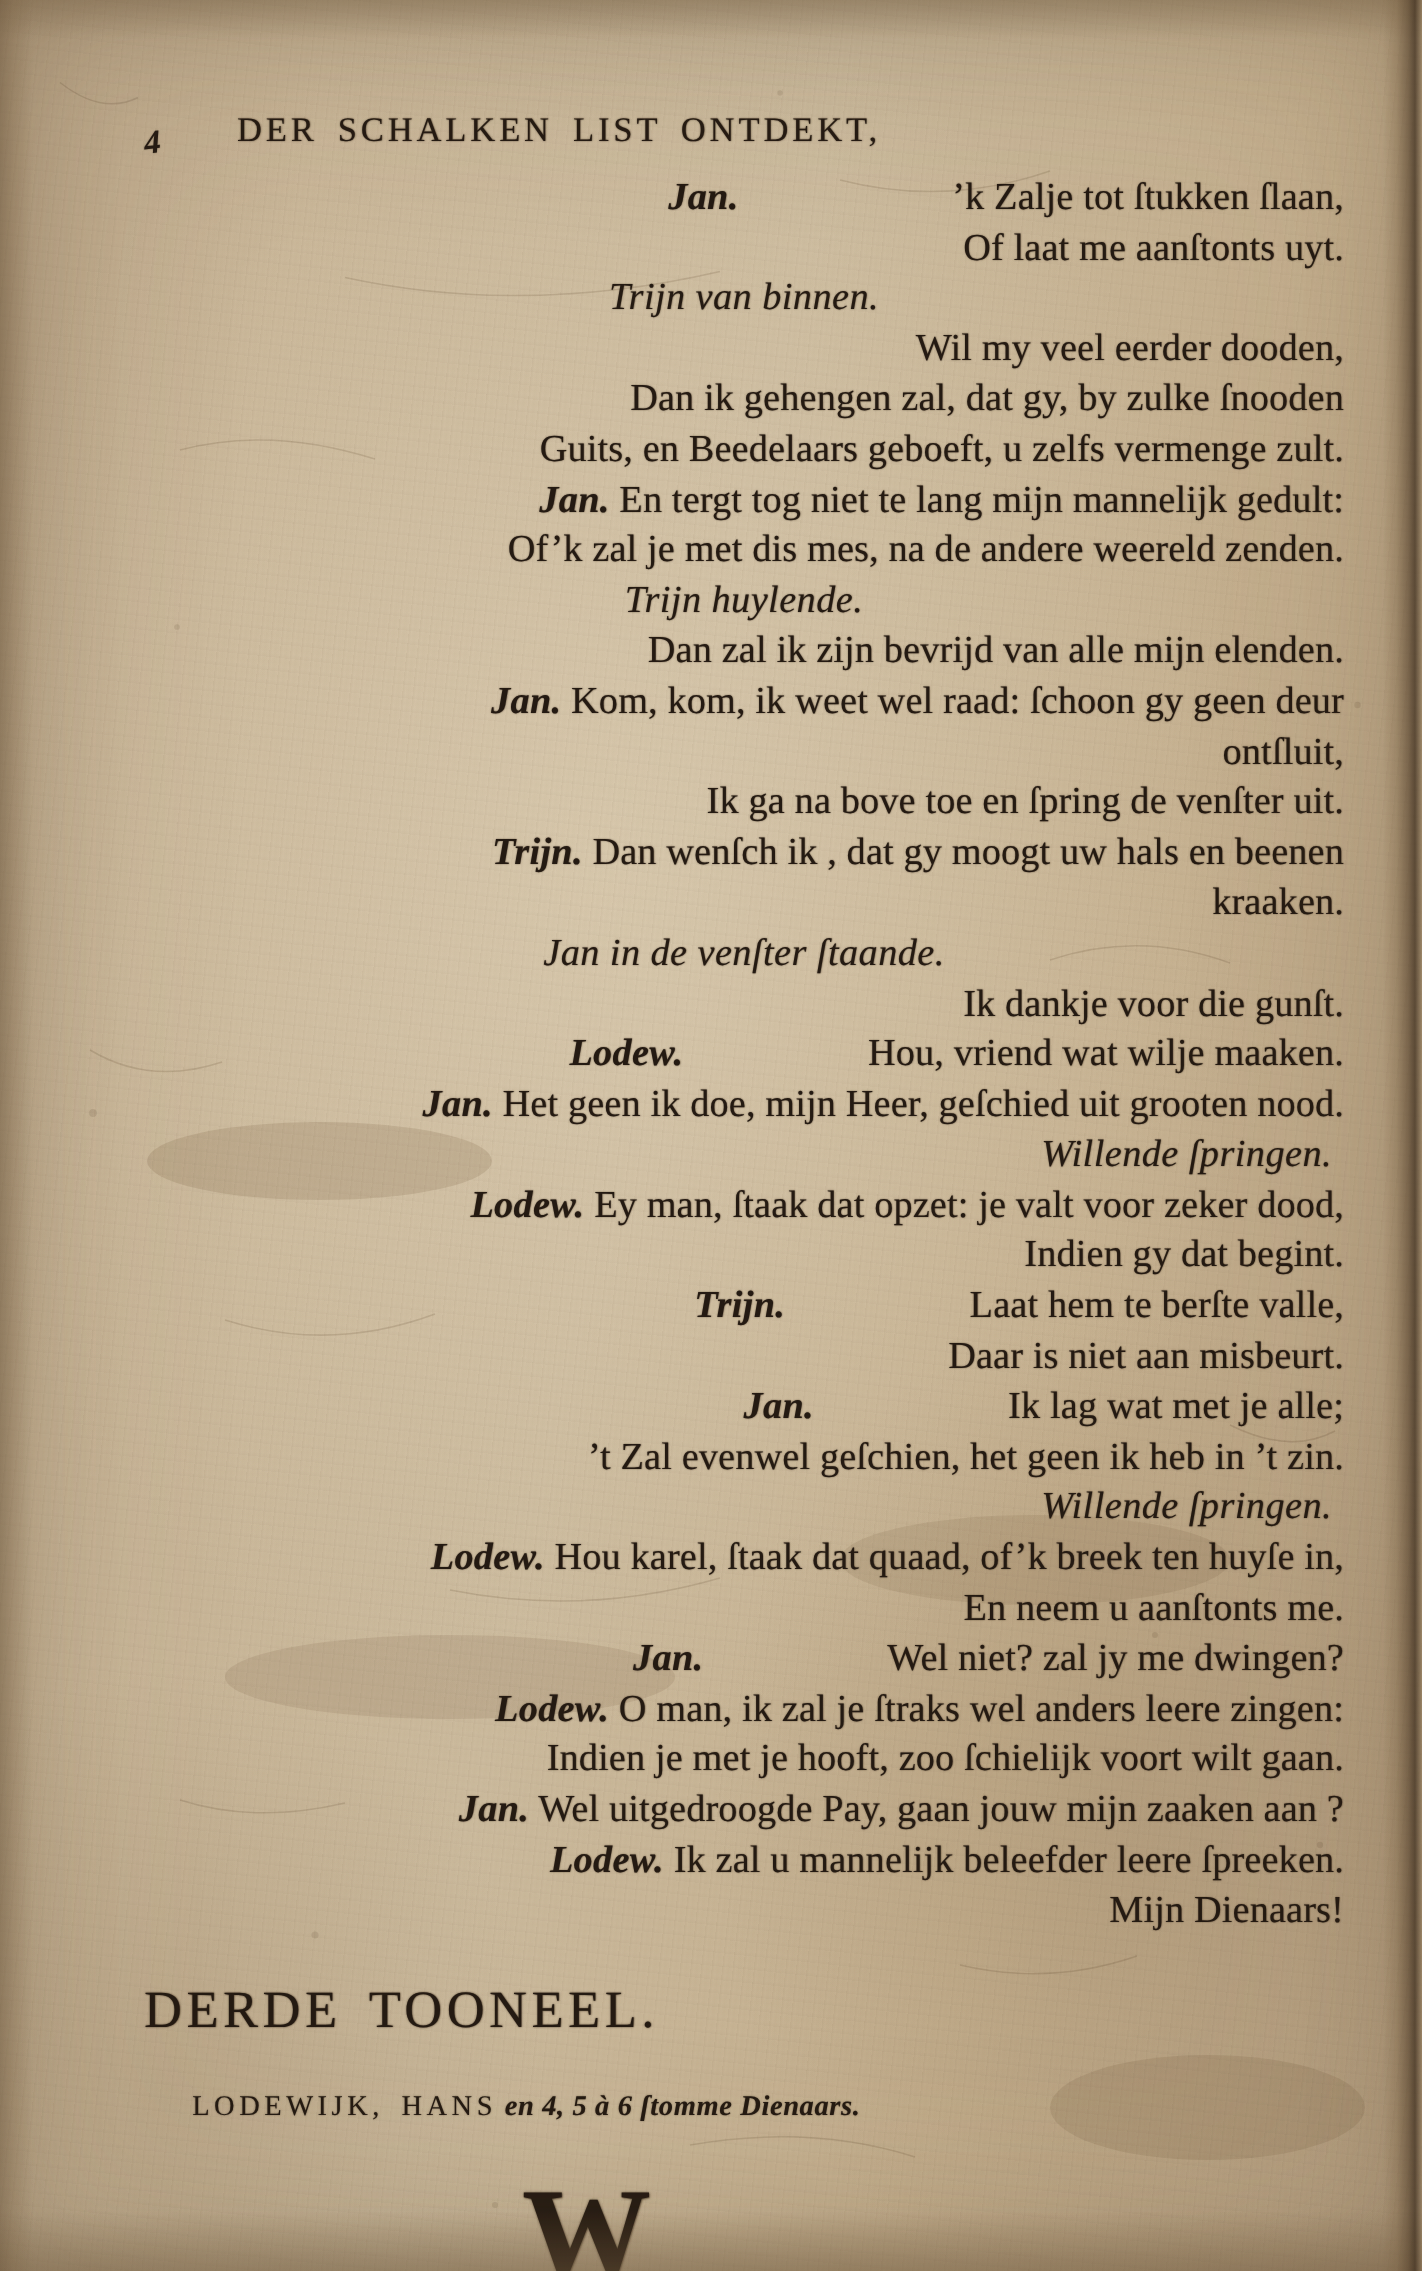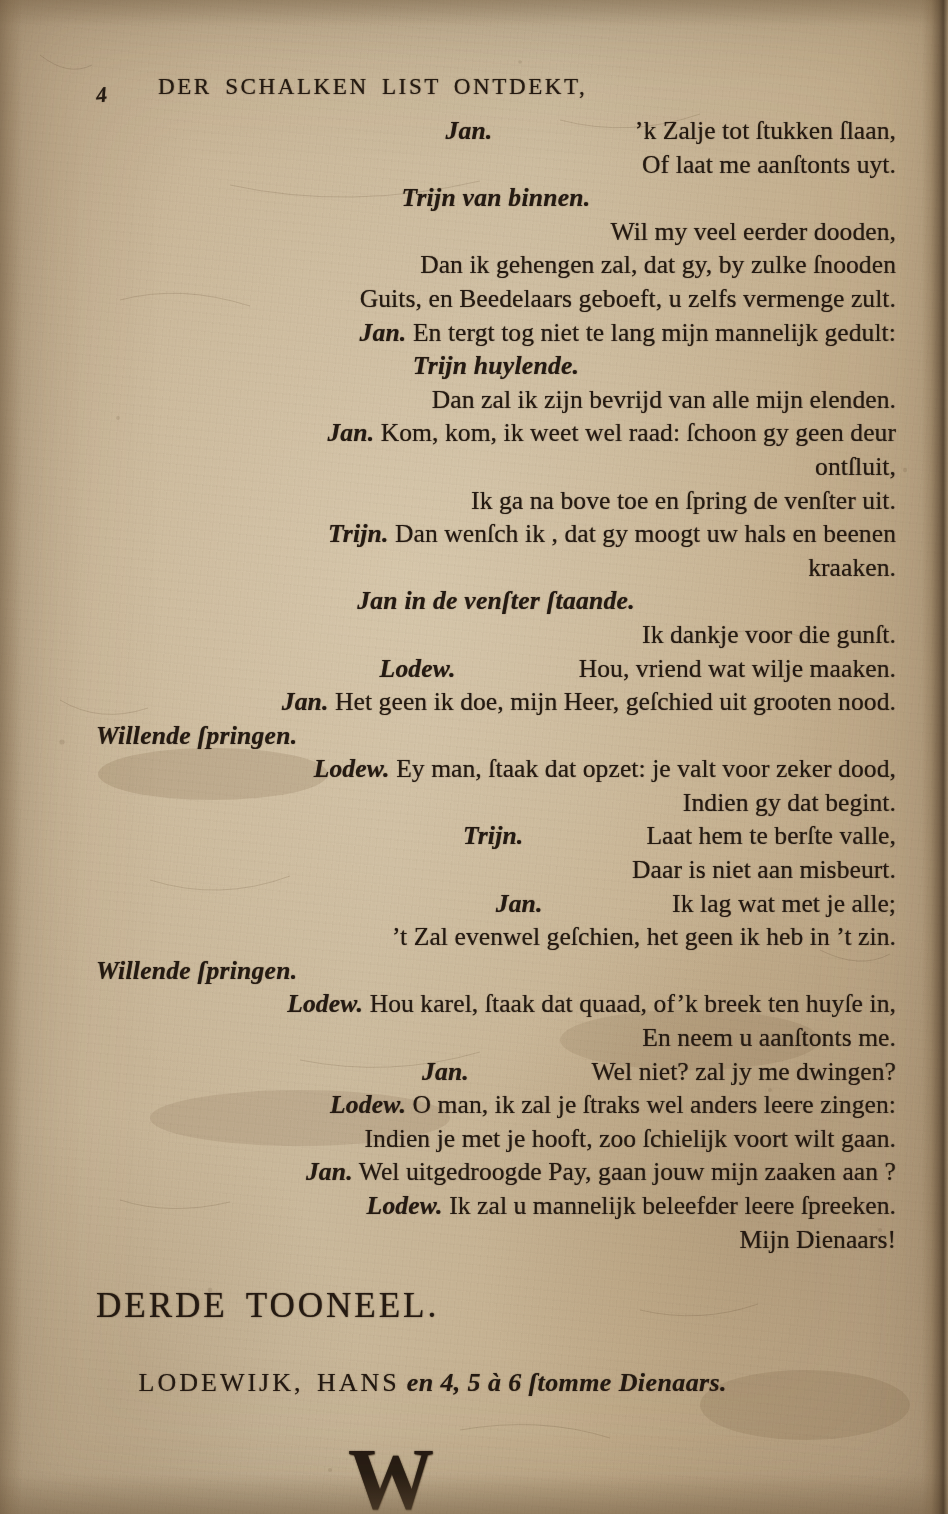--- a/index.html
+++ b/index.html
@@ -126,43 +126,43 @@
     text-shadow: 0 0 1.2px rgba(40,28,16,.6), .4px .3px .8px rgba(70,50,30,.35);
   }
 
   .spk {
     font-style: italic;
     font-weight: 700;
     letter-spacing: .2px;
   }
   .stage {
     font-style: italic;
-    font-weight: 700;
+    font-weight: 400;
     letter-spacing: .3px;
   }
 
   .ind-0  { padding-left: 0; }
   .ind-1  { padding-left: 36px; }
   .ind-2  { padding-left: 104px; }
 
   .center { text-align: center; padding-left: 0; white-space: normal; }
-  .right  { text-align: left;  padding-left: 0; white-space: normal; padding-right: 8px;}
+  .right  { text-align: right;  padding-left: 0; white-space: normal; padding-right: 8px;}
 
   .scene-head {
     text-align: left;
     font-size: 35px;
     letter-spacing: 3px;
     word-spacing: 7px;
     margin-top: 30px;
     margin-bottom: 12px;
     white-space: pre;
     text-shadow: 0 0 1.3px rgba(40,28,16,.65), .5px .4px .9px rgba(70,50,30,.4);
   }
   .cast {
-    font-size: 26px;
+    font-size: 19px;
     letter-spacing: .6px;
     white-space: pre;
     margin-bottom: 20px;
     text-shadow: 0 0 1.2px rgba(40,28,16,.6);
   }
   .cast .caps { letter-spacing: 3px; word-spacing: 4px; }
   .cast .ital { font-style: italic; font-weight: 700; letter-spacing: .4px; }
 
   
   .finalline {
@@ -226,20 +226,21 @@
     </div>
 
     <div id="lines-container">
         <div class="line ind-0"><span class="spk">Jan.</span><span class="txt">                      ’k Zalje tot ſtukken ſlaan,</span></div>
         <div class="line ind-1"><span class="txt">Of laat me aanſtonts uyt.</span></div>
         <div class="line ind-0 center"><span class="stage">Trijn van binnen.</span></div>
         <div class="line ind-1"><span class="txt">                 Wil my veel eerder dooden,</span></div>
         <div class="line ind-1"><span class="txt">Dan ik gehengen zal, dat gy, by zulke ſnooden</span></div>
         <div class="line ind-1"><span class="txt">Guits, en Beedelaars geboeft, u zelfs vermenge zult.</span></div>
         <div class="line ind-0"><span class="spk">Jan.</span><span class="txt"> En tergt tog niet te lang mijn mannelijk gedult:</span></div>
+        <div class="line ind-1"><span class="txt">Of’k zal je met dis mes, na de andere weereld zenden.</span></div>
         <div class="line ind-0 center"><span class="stage">Trijn huylende.</span></div>
         <div class="line ind-1"><span class="txt">Dan zal ik zijn bevrijd van alle mijn elenden.</span></div>
         <div class="line ind-0"><span class="spk">Jan.</span><span class="txt"> Kom, kom, ik weet wel raad: ſchoon gy geen deur</span></div>
         <div class="line ind-2"><span class="txt">ontſluit,</span></div>
         <div class="line ind-1"><span class="txt">Ik ga na bove toe en ſpring de venſter uit.</span></div>
         <div class="line ind-0"><span class="spk">Trijn.</span><span class="txt"> Dan wenſch ik , dat gy moogt uw hals en beenen</span></div>
         <div class="line ind-2"><span class="txt">kraaken.</span></div>
         <div class="line ind-0 center"><span class="stage">Jan in de venſter ſtaande.</span></div>
         <div class="line ind-1"><span class="txt">Ik dankje voor die gunſt.</span></div>
         <div class="line ind-0"><span class="spk">Lodew.</span><span class="txt">                   Hou, vriend wat wilje maaken.</span></div>

